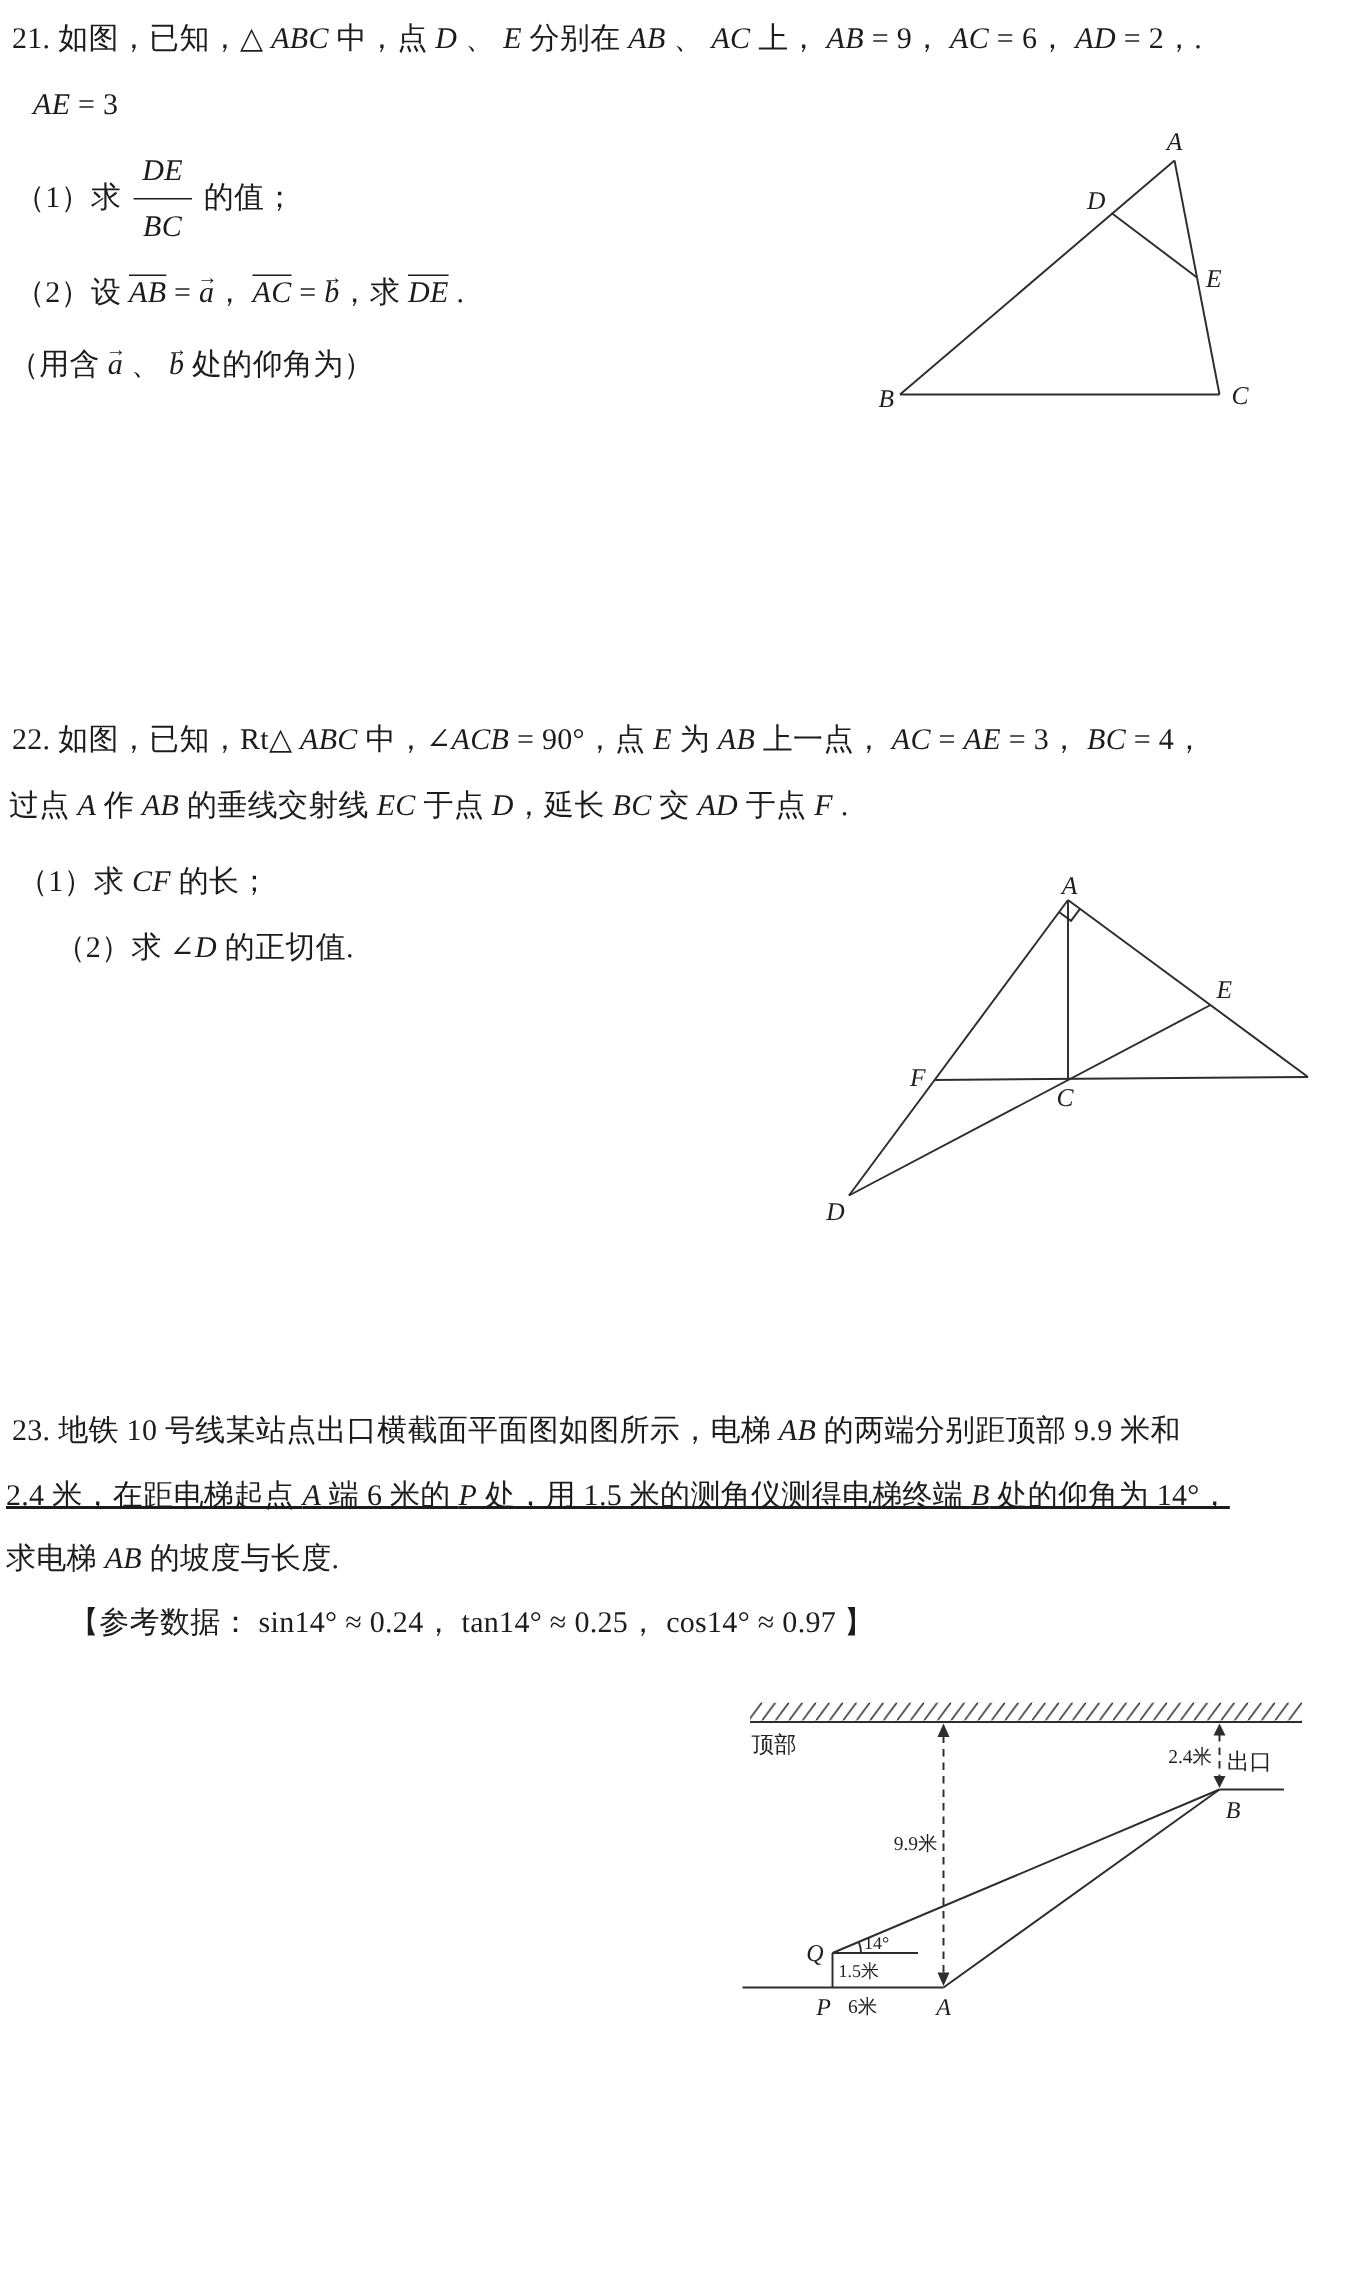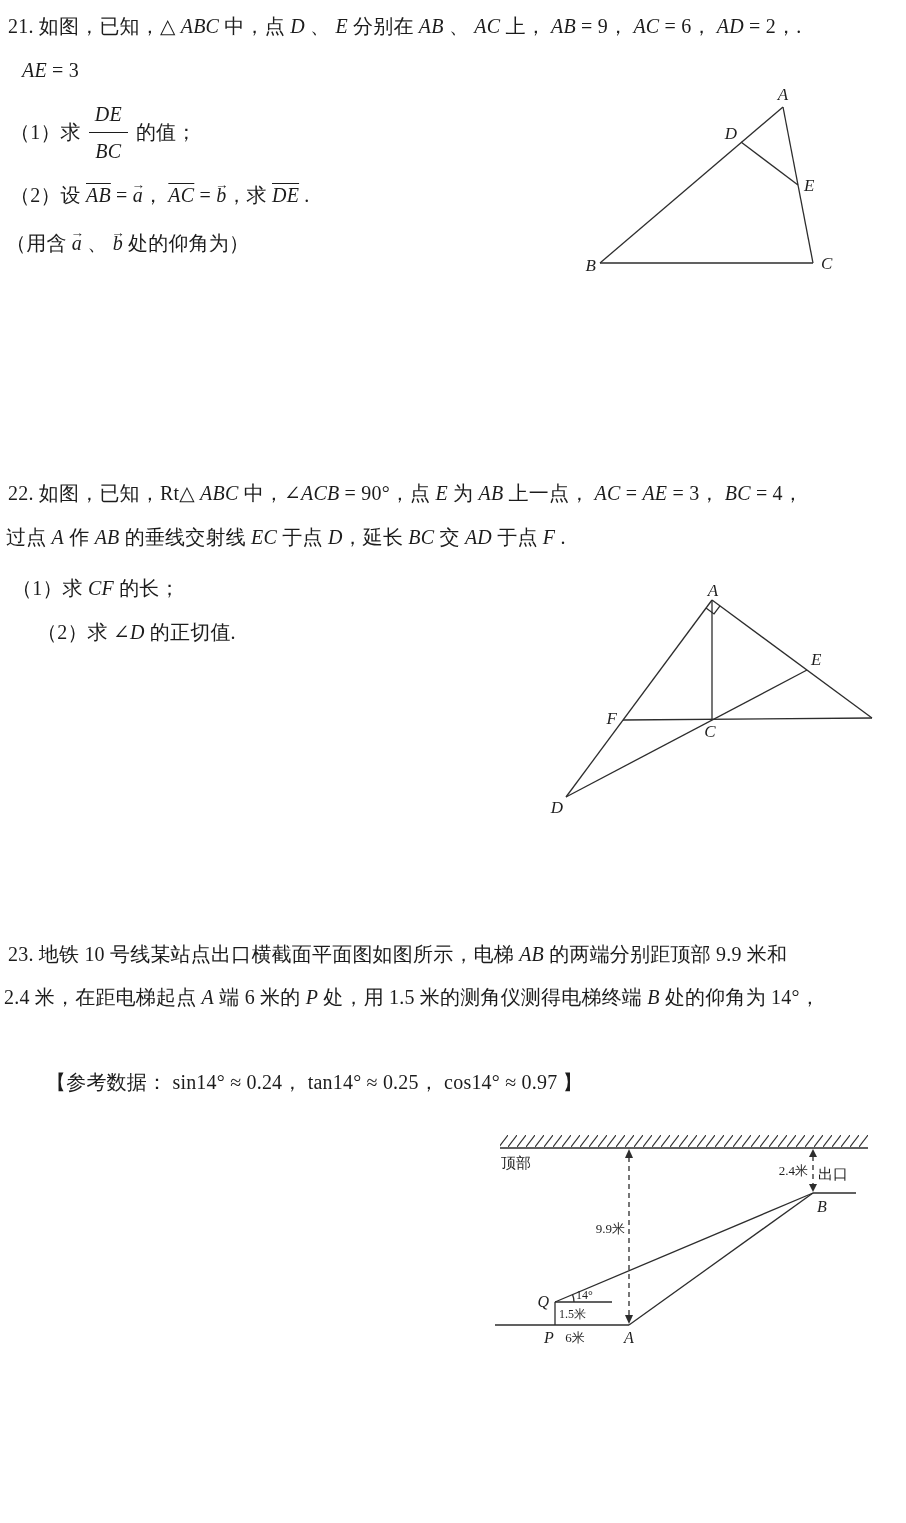--- a/index.html
+++ b/index.html
@@ -107,22 +107,23 @@
     <text class="pt" x="233" y="11" text-anchor="middle">A</text>
     <text class="pt" x="331" y="80" text-anchor="start">E</text>
     <text class="pt" x="400" y="140" text-anchor="start">B</text>
     <text class="pt" x="137" y="139" text-anchor="end">F</text>
     <text class="pt" x="230" y="152" text-anchor="middle">C</text>
     <text class="pt" x="77" y="228" text-anchor="middle">D</text>
   </svg>
 
   <div class="tline" style="top:940px; left:8px;text-align:right;"><span>23. 地铁 10 号线某站点出口横截面平面图如图所示，电梯 </span><span class="mi">AB</span><span> 的两端分别距顶部 9.9 米和</span></div>
 
-  <div class="tline" style="top:983px; left:4px;"><span>2.4 米，在距电梯起点 </span><span class="mi">A</span><span> 端 6 米的 </span><span class="mi">P</span><span> 处，用 1.5 米的测角仪测得电梯终端 </span><span class="mi">B</span><span> 处的仰角为 14°，</span></div>
+  <div class="tline" style="top:983px; left:4px;text-decoration:underline;"><span>2.4 米，在距电梯起点 </span><span class="mi">A</span><span> 端 6 米的 </span><span class="mi">P</span><span> 处，用 1.5 米的测角仪测得电梯终端 </span><span class="mi">B</span><span> 处的仰角为 14°，</span></div>
 
+  <div class="tline" style="top:1025px; left:4px;"><span>求电梯 </span><span class="mi">AB</span><span> 的坡度与长度.</span></div>
 
   <div class="tline" style="top:1068px; left:2px;margin-left:44px;"><span>【参考数据： sin14° ≈ 0.24， tan14° ≈ 0.25， cos14° ≈ 0.97 】</span></div>
 
   <svg style="left:490px; top:1135px;" width="400" height="215" viewBox="0 0 400 215">
     <defs>
       <pattern id="hatch23" width="9" height="12" patternUnits="userSpaceOnUse">
         <line x1="0" y1="12" x2="9" y2="0" style="stroke-width:1.1"></line>
       </pattern>
     </defs>
 

